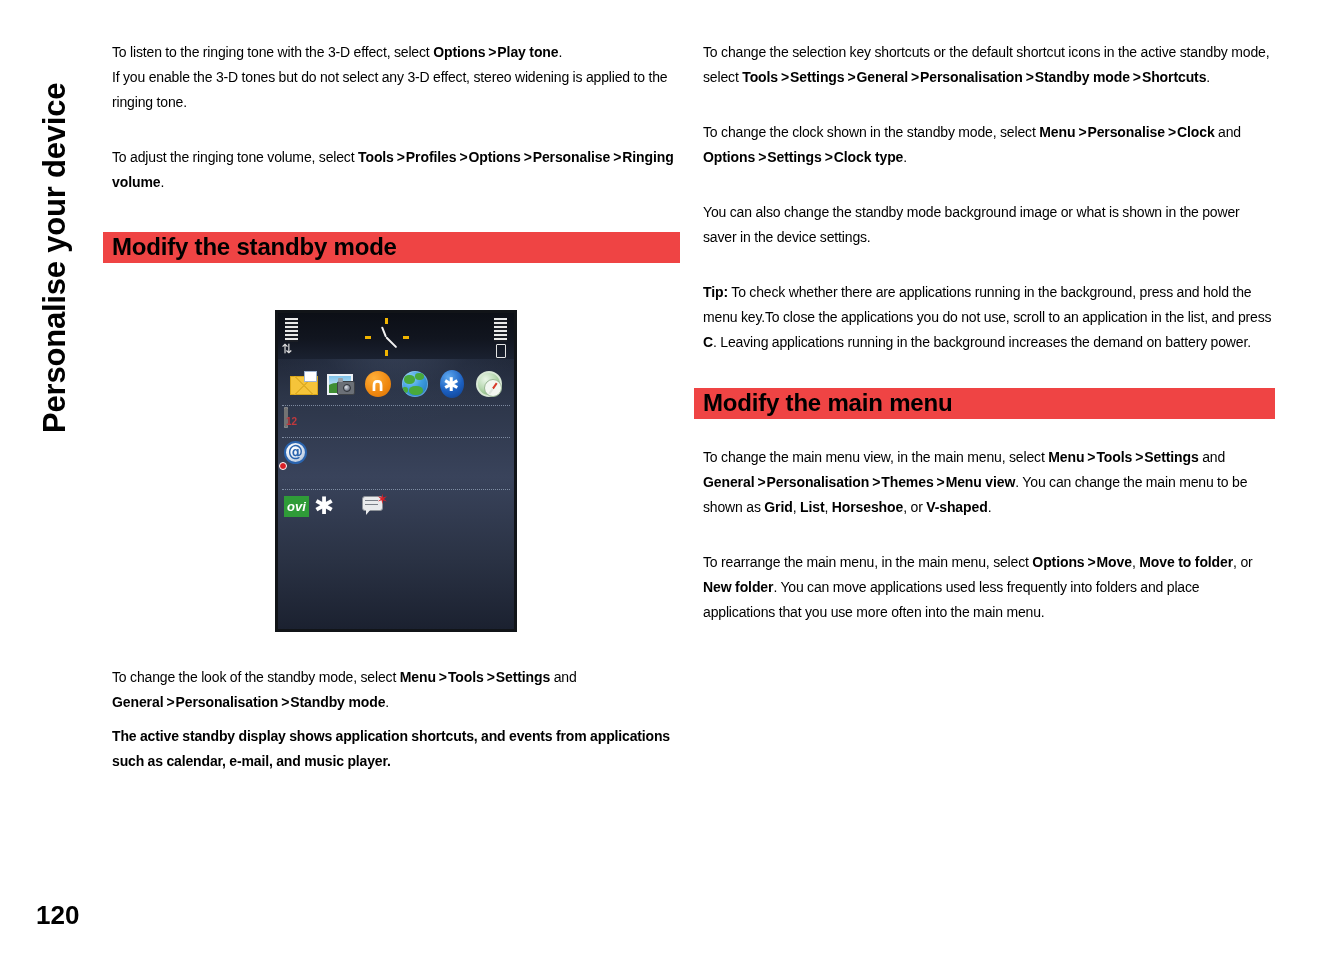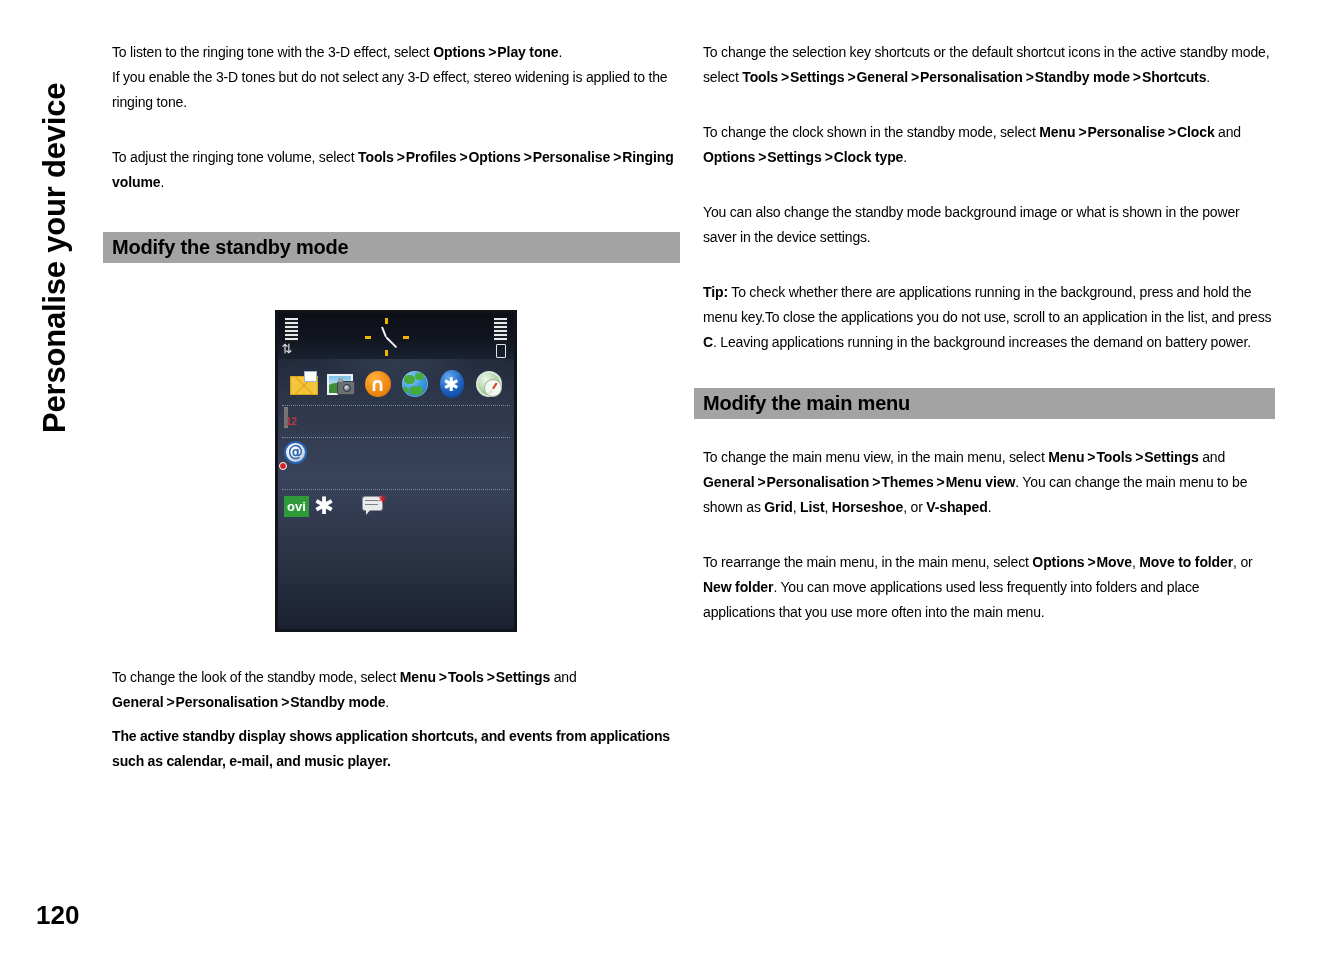--- a/index.html
+++ b/index.html
@@ -77,23 +77,23 @@
     font-weight: bold;
     letter-spacing: -0.1px;
   }
   .gt {
     font-weight: bold;
     padding: 0 1px 0 3px;
   }
 
   
   .sec-head {
-    background: #a3a3a3;
+    background: #ef4444;
     color: #000;
-    font-size: 20px;
+    font-size: 24px;
     font-weight: bold;
     letter-spacing: -0.2px;
     padding: 4px 13px 5px 9px;
     box-sizing: border-box;
     line-height: 22px;
   }
   .sec-head.left-bar  { margin-left: -9px; width: 577px; }
   .sec-head.right-bar { margin-left: -9px; width: 581px; }
   .sec-head.sp-before-l { margin-top: 37px; }
   .sec-head.sp-before-r { margin-top: 33px; }
@@ -355,21 +355,21 @@
   .ic-badge {
     position: absolute; right: -3px; top: -3px;
     width: 8px; height: 8px; border-radius: 50%;
     background: #d81f26; border: 1px solid #fff; box-sizing: border-box;
   }
 
   .ovi-badge {
     width: 25px; height: 21px;
     background: #2f9b38;
     color: #ffffff;
-    font-size: 13px; font-weight: bold; 
+    font-size: 13px; font-weight: bold; font-style: italic;
     display: flex; align-items: center; justify-content: center;
     line-height: 1;
     font-family: "Liberation Sans", sans-serif;
   }
   .ic-star {
     color: #ffffff; font-size: 24px; line-height: 20px;
     font-family: "DejaVu Sans", sans-serif;
   }
   .ic-msg { position: relative; width: 24px; height: 20px; }
   .ic-msg-bub {

